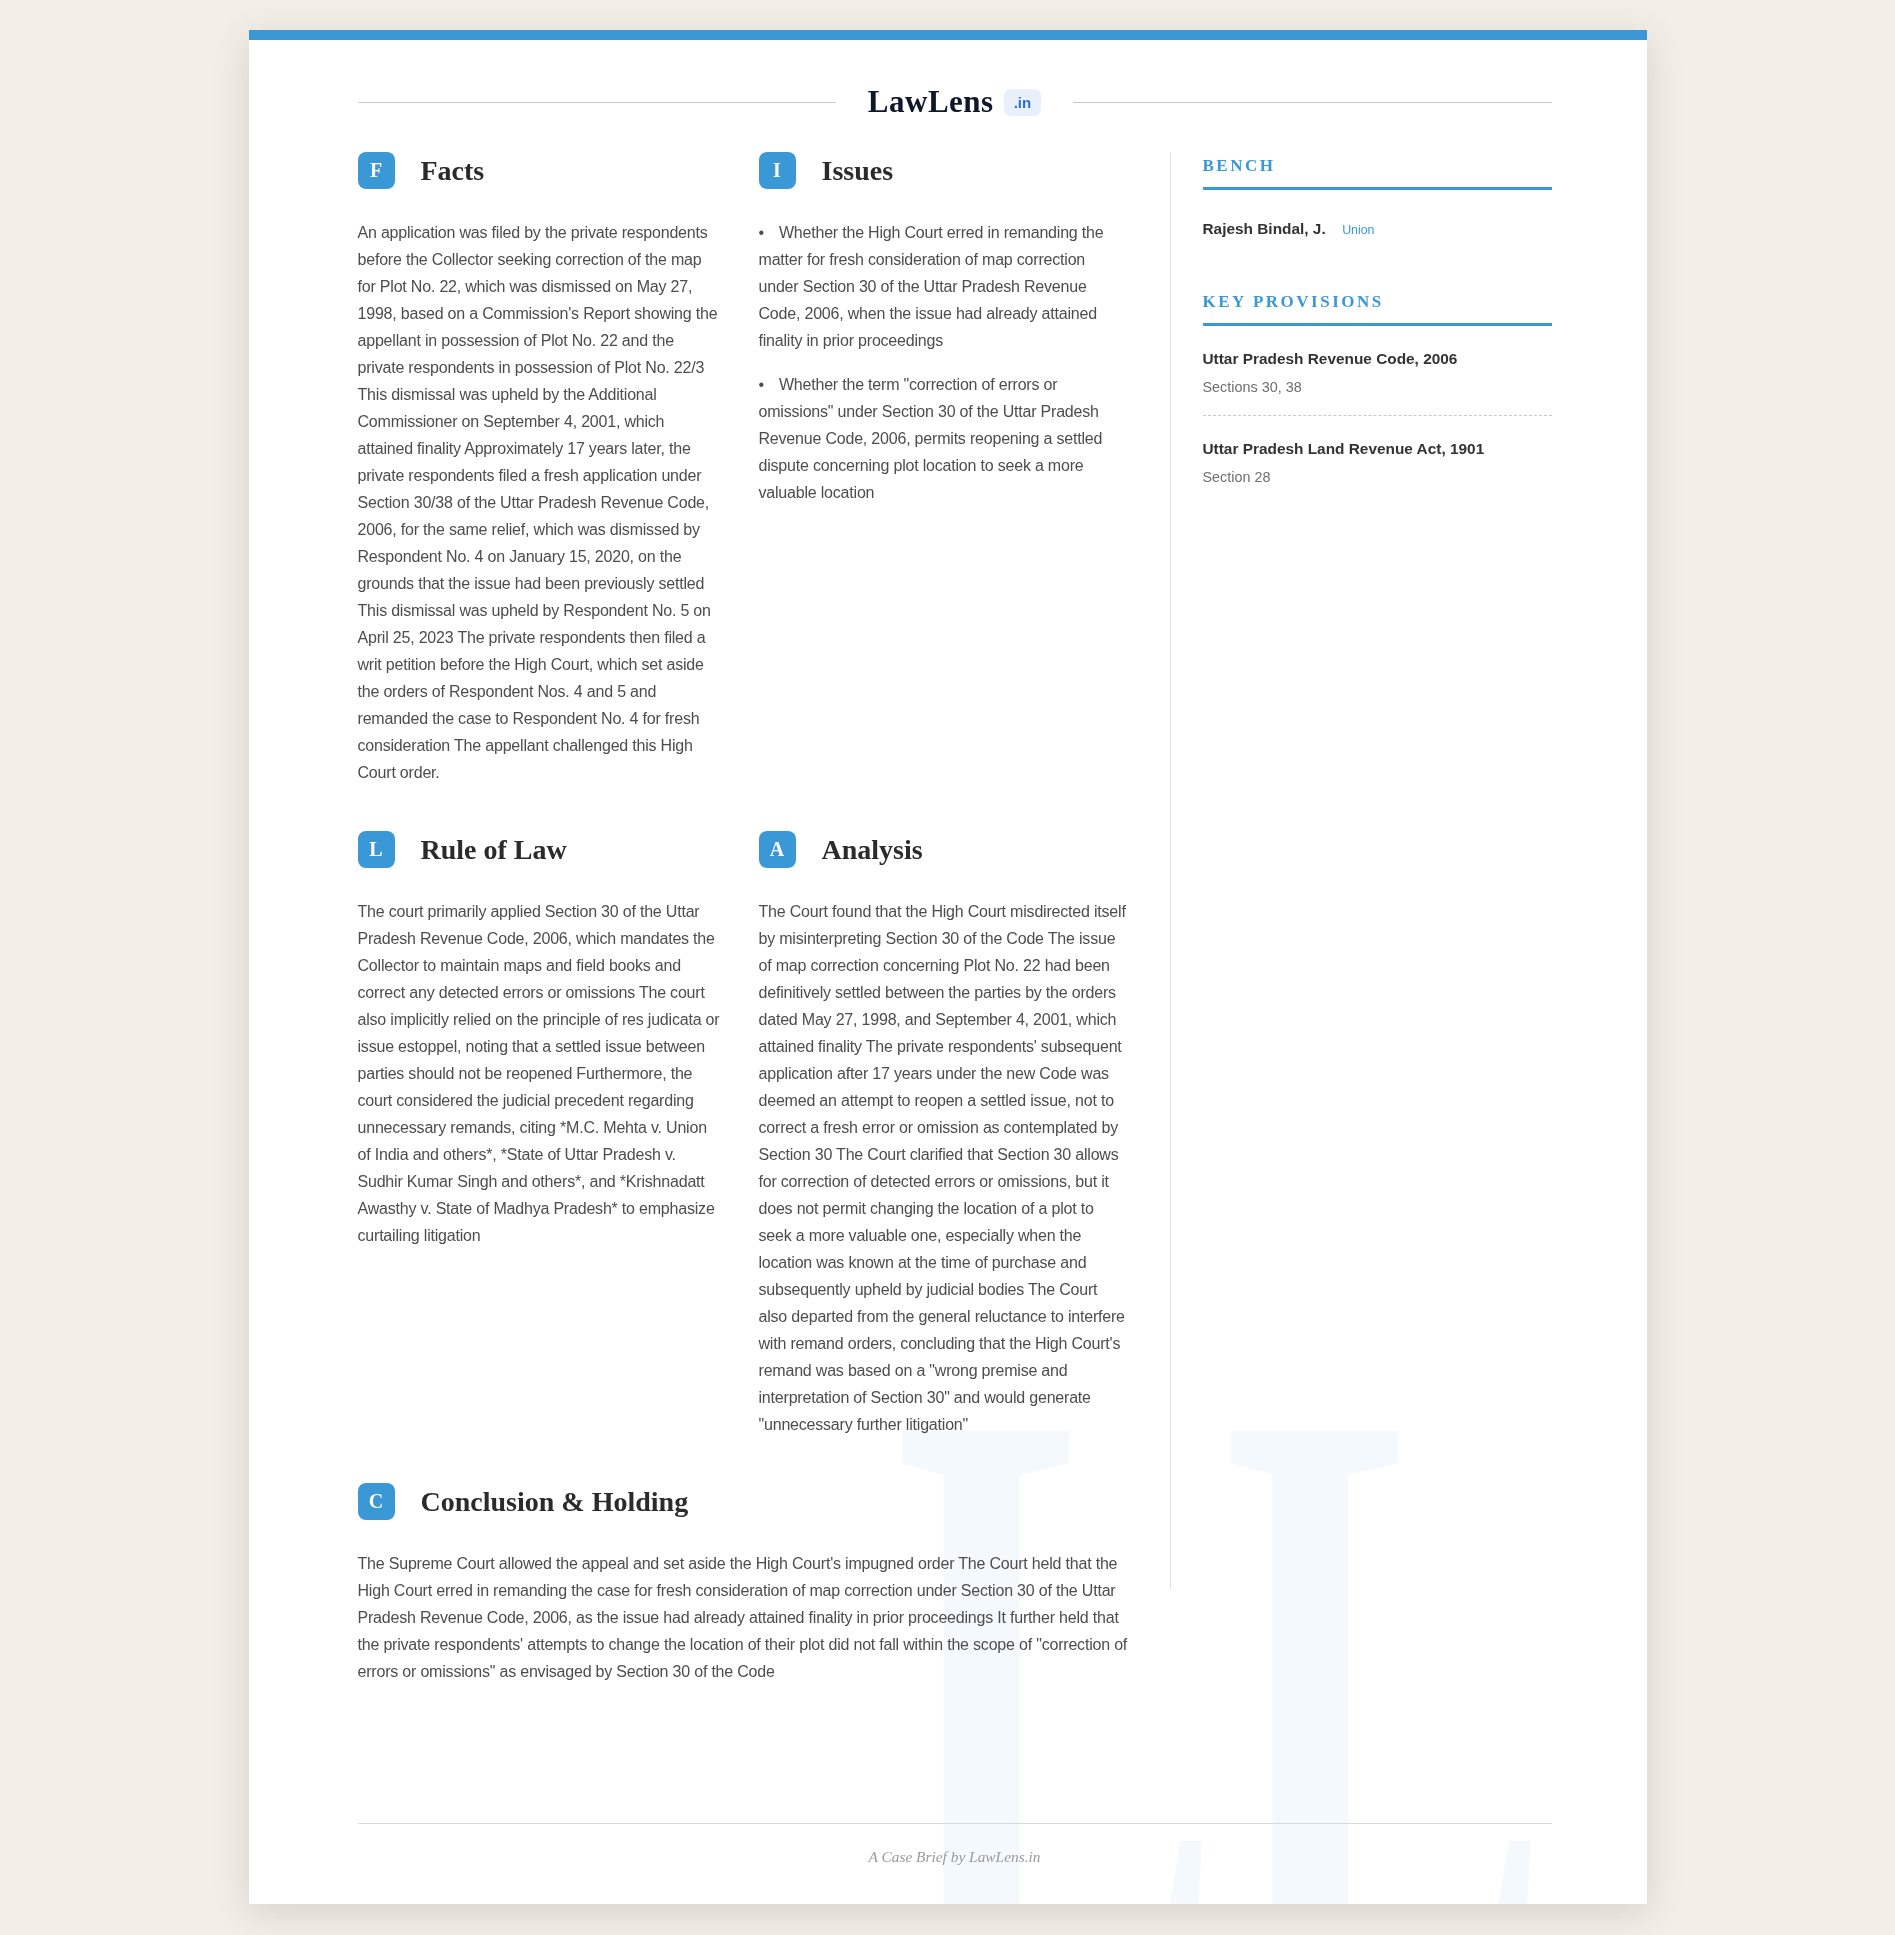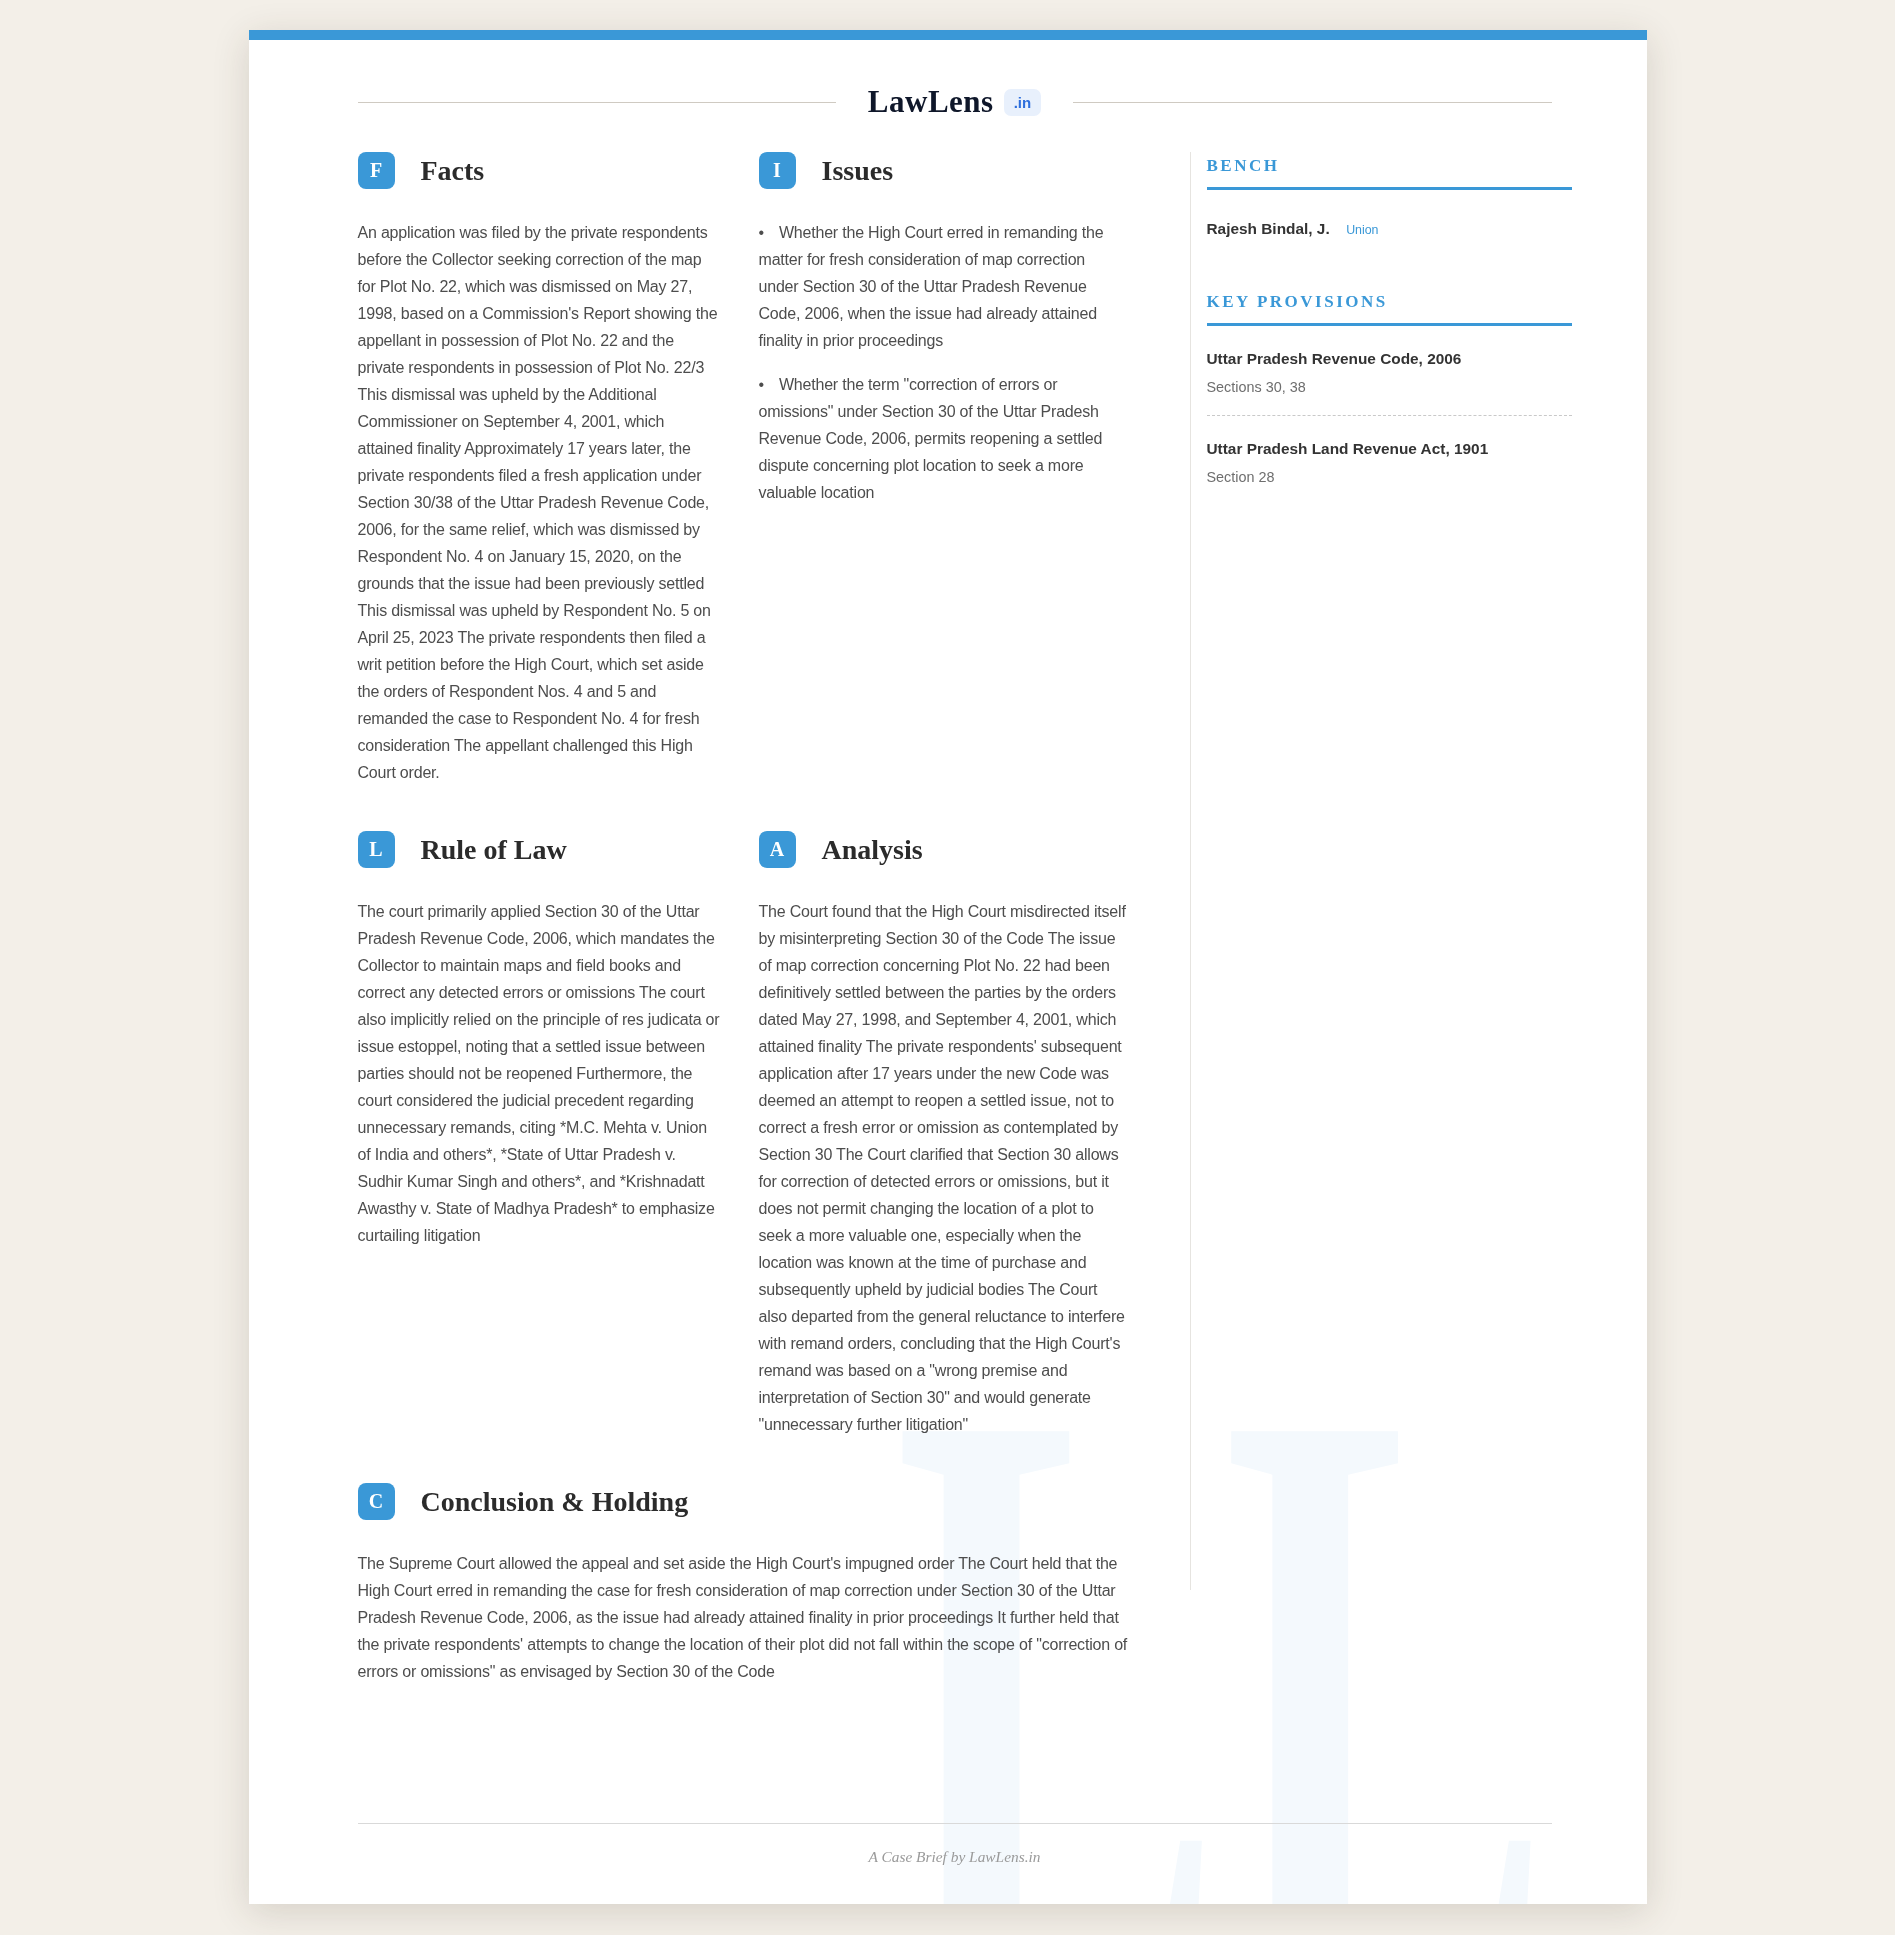--- a/index.html
+++ b/index.html
@@ -71,22 +71,22 @@
   }
   .body-text{
     margin:0;font-size:16px;line-height:27px;color:#4d4d4d;
     letter-spacing:-0.2px;
   }
   .bullet{margin:0 0 17px;}
   .bullet::before{content:"\2022";margin-right:15px;color:#4d4d4d;}
   .span2{grid-column:1 / -1;}
   
   .sidebar{
-    width:382px;flex:none;margin-left:61px;
-    border-left:1px solid #e6e4e0;padding-left:16px;
+    width:382px;flex:none;margin-left:41px;
+    border-left:1px solid #e6e4e0;padding-left:32px;
     min-height:1438px;
   }
   .side-heading{
     font-family:"Liberation Serif","DejaVu Serif",serif;
     font-weight:700;font-size:17px;letter-spacing:2.5px;
     color:var(--accent);margin:0;padding-bottom:11px;
     border-bottom:3px solid var(--accent);
   }
   .bench-block{margin-top:4px;}
   .judge{margin-top:30px;}

